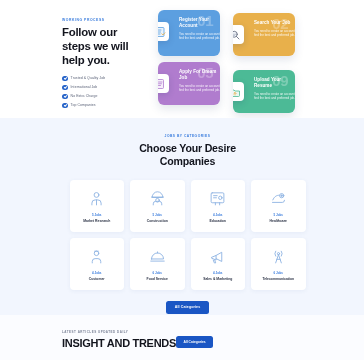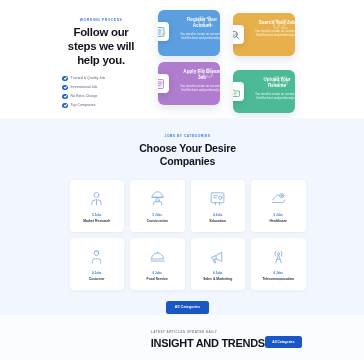--- a/index.html
+++ b/index.html
@@ -10,21 +10,20 @@
     -webkit-font-smoothing: antialiased;
   }
 
   
   .process-section {
     position: relative;
     width: 364px;
     height: 118px;
     background: #ffffff;
     padding: 0;
-    text-align: center;
   }
   .process-inner {
     position: relative;
     width: 100%;
     height: 100%;
   }
   .process-left {
     position: absolute;
     left: 62px;
     top: 18px;
@@ -221,21 +220,21 @@
     background: #fbfcff;
     position: relative;
   }
   .insight-inner {
     position: absolute;
     left: 62px;
     right: 62px;
     top: 15px;
     display: flex;
     align-items: flex-end;
-    justify-content: flex-end;
+    justify-content: flex-start;
   }
   .insight-eyebrow {
     font-size: 3px;
     font-weight: 700;
     color: #7d8599;
     letter-spacing: 0.5px;
     text-transform: uppercase;
   }
   .insight-title {
     margin-top: 3px;

